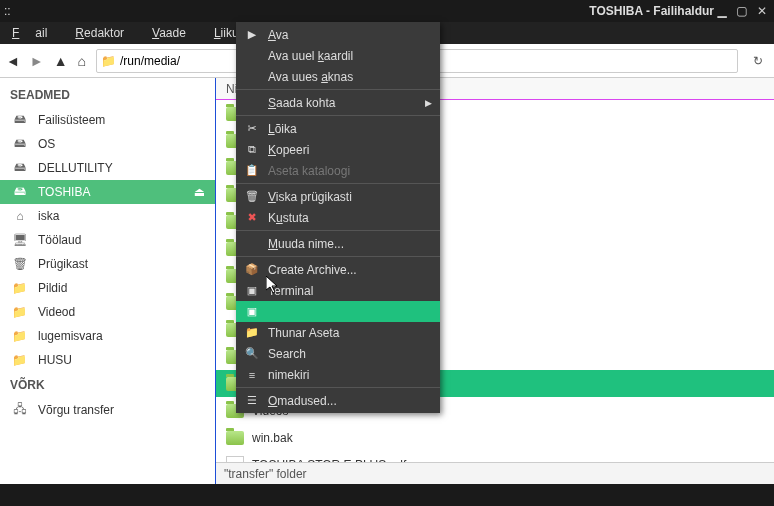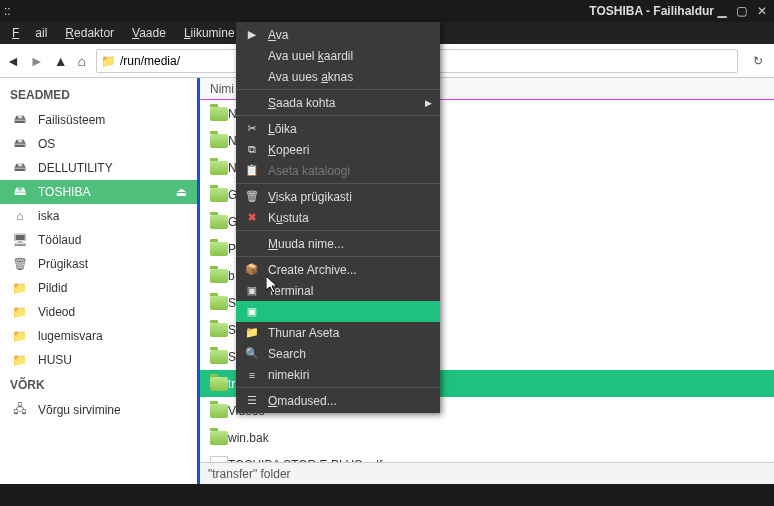--- a/index.html
+++ b/index.html
@@ -2,41 +2,41 @@
 <html><head>
 <meta charset="utf-8">
 <style>
 *{box-sizing:border-box;margin:0;padding:0;font-family:sans-serif;font-size:12px}
 body{width:774px;height:506px;background:#1a1a1a;overflow:hidden}
 .titlebar{height:22px;background:#1a1a1a;color:#ddd;display:flex;align-items:center;padding:0 4px}
 .titlebar .dots{width:20px}
 .titlebar .title{flex:1;text-align:right;font-weight:bold}
 .titlebar .winbtns{display:flex;gap:4px}
 .titlebar .winbtn{width:16px;height:16px;display:flex;align-items:center;justify-content:center;color:#ccc;cursor:pointer}
-.menubar{height:22px;background:#222;color:#ddd;display:flex;align-items:center;padding:0 4px;gap:2px}
+.menubar{height:22px;background:#222;color:#ddd;display:flex;align-items:center;padding:0 4px;gap:12px}
 .menubar span{padding:2px 8px}
 .menubar u{text-decoration:underline}
 .toolbar{height:34px;background:#fff;border-bottom:1px solid #ccc;display:flex;align-items:center;padding:0 6px;gap:10px}
 .navbtn{color:#888;font-size:14px}
 .navbtn.active{color:#333}
 .pathbar{flex:1;display:flex;align-items:center;border:1px solid #ccc;border-radius:2px;height:24px;padding:0 4px;background:#fff}
 .pathbar .foldericn{color:#6db33f;margin-right:4px}
 .reload{width:20px;height:20px;display:flex;align-items:center;justify-content:center;color:#555}
 .main{display:flex;height:406px;background:#fff}
-.sidebar{width:200px;border-right:3px solid #1d4ed8;padding:4px 0;overflow:hidden}
+.sidebar{width:216px;border-right:1px solid #1d4ed8;padding:4px 0;overflow:hidden}
 .sidehdr{font-weight:bold;color:#555;padding:6px 10px;font-size:12px}
 .sideitem{display:flex;align-items:center;padding:4px 10px;gap:8px;color:#333}
 .sideitem.sel{background:#4fbf7c;color:#fff}
 .sideitem .icn{width:20px;height:16px;display:flex;align-items:center;justify-content:center;color:#666}
 .sideitem.sel .icn{color:#fff}
 .eject{margin-left:auto}
 .content{flex:1;display:flex;flex-direction:column}
 .colhdr{height:22px;border-bottom:1px solid #d946ef;display:flex;align-items:center;padding:0 10px;color:#555;background:#f8f8f8}
 .filelist{flex:1;overflow:auto}
-.filerow{display:flex;align-items:center;padding:4px 10px;color:#333;height:27px}
+.filerow{display:flex;align-items:center;padding:4px 10px;gap:8px;color:#333;height:27px}
 .filerow.sel{background:#1fc17e;color:#fff}
 .fld{width:18px;height:14px;background:linear-gradient(#b8e68a,#8bc34a);border-radius:2px;position:relative}
 .fld:before{content:"";position:absolute;top:-3px;left:0;width:8px;height:3px;background:#8bc34a;border-radius:1px 1px 0 0}
 .pdficn{width:18px;height:18px;background:#fff;border:1px solid #ccc;position:relative}
 .status{height:22px;border-top:1px solid #ccc;background:#f4f4f4;padding:0 8px;display:flex;align-items:center;color:#555}
 .ctxmenu{position:absolute;left:236px;top:22px;width:204px;background:#3a3a3a;color:#ddd;box-shadow:2px 2px 6px rgba(0,0,0,.5);padding:2px 0;z-index:100}
 .ctxitem{display:flex;align-items:center;padding:3px 8px;gap:8px;height:21px}
 .ctxitem.hl{background:#1fc17e;color:#fff}
 .ctxitem.dis{color:#777}
 .ctxicn{width:16px;height:16px;display:flex;align-items:center;justify-content:center;font-size:11px}
@@ -121,21 +121,21 @@
         <span class="icn">📁</span>
         <span>lugemisvara</span>
       </div>
     <div class="sideitem">
         <span class="icn">📁</span>
         <span>HUSU</span>
       </div>
     <div class="sidehdr">VÕRK</div>
     <div class="sideitem">
         <span class="icn">🖧</span>
-        <span>Võrgu sirvimine</span>
+        <span>Võrgu transfer</span>
       </div>
   </div>
   <div class="content">
     <div class="colhdr">Nimi</div>
     <div class="filelist" id="filelist">
         <div class="filerow">
           <div class="fld"></div>
           <span>N</span>
         </div>
         <div class="filerow">

